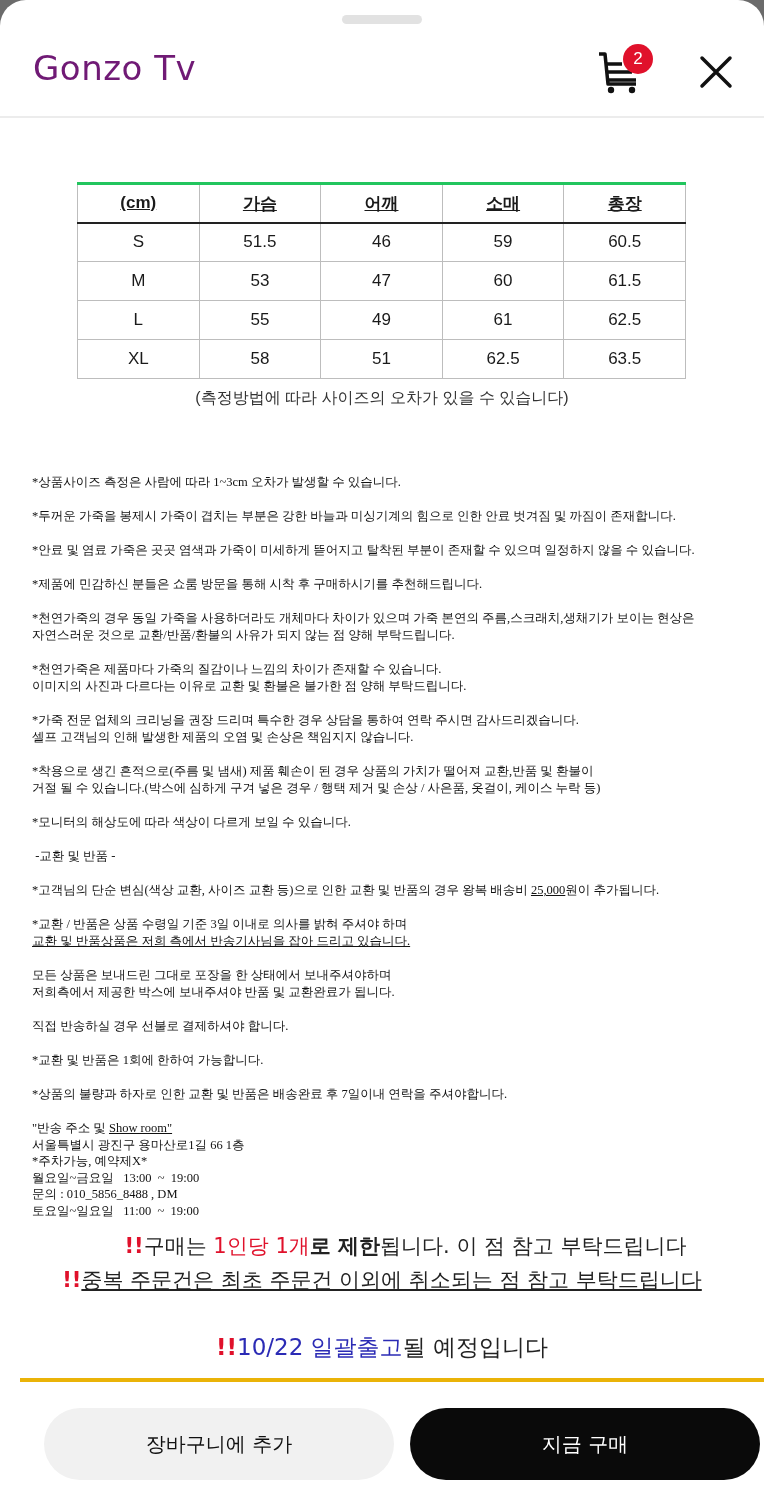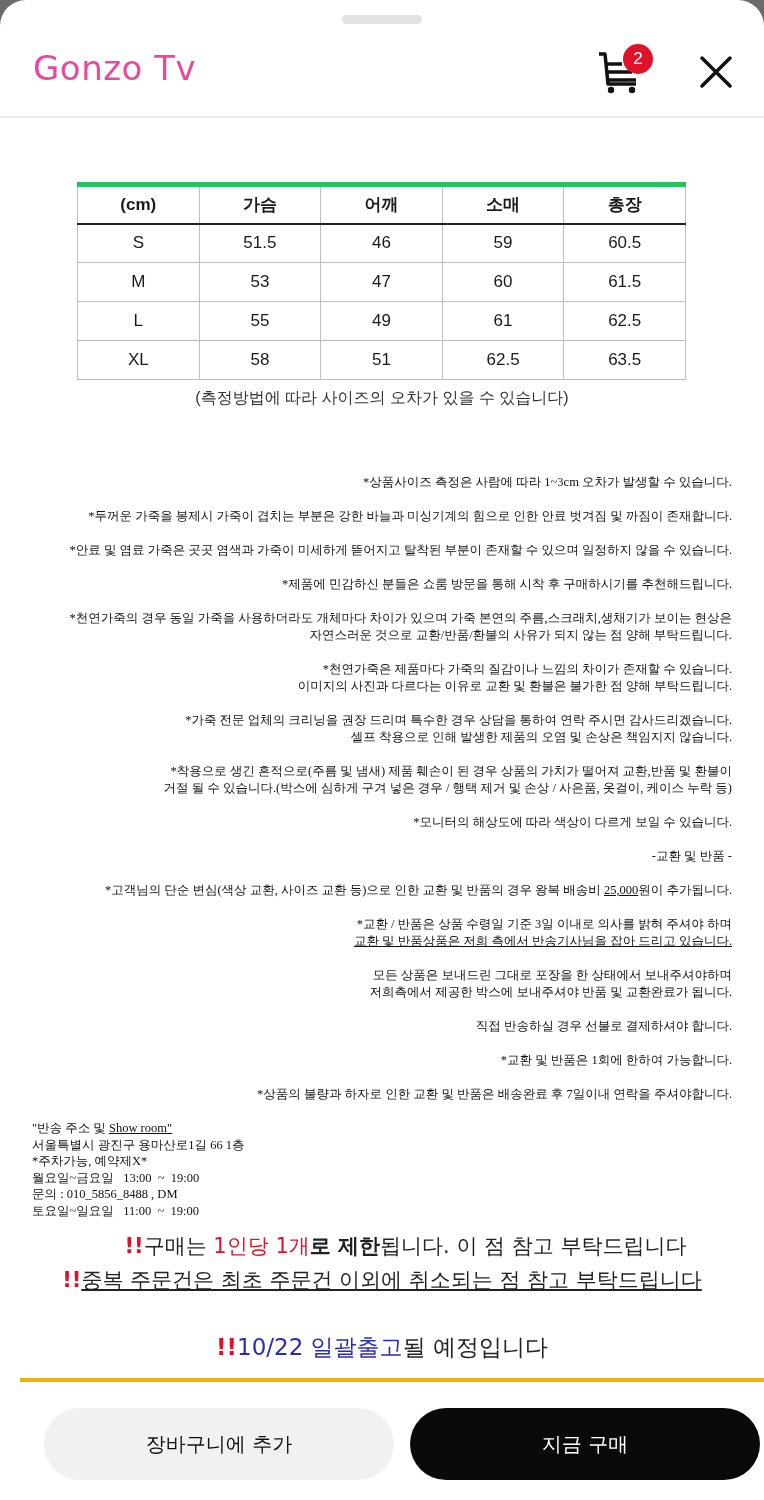--- a/index.html
+++ b/index.html
@@ -12,53 +12,53 @@
   .handle {
     position: absolute; left: 342px; top: 15px; width: 80px; height: 9px;
     background: #e2e2e2; border-radius: 5px;
   }
   .header {
     position: absolute; left: 0; top: 30px; width: 764px; height: 88px;
     border-bottom: 2px solid #ececec;
   }
   .brand {
     position: absolute; left: 33px; top: 18px; font-size: 34px; font-weight: 400;
-    letter-spacing: 0.5px; color: #ec4899; font-family: "DejaVu Sans", sans-serif;
+    letter-spacing: 0.5px; color: #701a75; font-family: "DejaVu Sans", sans-serif;
   }
   .cart-btn { position: absolute; left: 596px; top: 14px; width: 60px; height: 52px; cursor: pointer; }
   .cart-btn svg { position: absolute; left: 0; top: 6px; }
   .badge {
     position: absolute; left: 27px; top: 0; width: 30px; height: 30px; border-radius: 50%;
     background: #e0112b; color: #fff; font-size: 17px; text-align: center; line-height: 30px;
     font-family: "Liberation Sans", sans-serif;
   }
   .close-btn { position: absolute; left: 698px; top: 24px; width: 36px; height: 36px; cursor: pointer; }
 
   .content { position: absolute; left: 0; top: 120px; width: 764px; height: 1258px; overflow: hidden; }
 
   table.size {
     position: absolute; left: 77px; top: 62px; width: 609px; border-collapse: collapse;
     font-family: "Liberation Sans", sans-serif; font-size: 17px; color: #1a1a1a;
   }
   table.size td, table.size th {
     border: 1px solid #bdbdbd; height: 39px; text-align: center; font-weight: 400; width: 20%;
   }
   table.size th { font-weight: 700; border-bottom: 2px solid #222; }
-  table.size tr:first-child th { border-top: 5px solid #22c55e; }
+  table.size tr:first-child th { border-top: 3px solid #22c55e; text-decoration: underline; }
   .size-note {
     position: absolute; left: 0; top: 268px; width: 764px; text-align: center;
     font-family: "Liberation Sans", sans-serif; font-size: 16px; color: #333;
   }
 
   .notes {
     position: absolute; left: 32px; top: 354px; width: 700px;
     font-family: "Liberation Serif", "DejaVu Serif", serif; font-size: 12.5px; color: #111;
     line-height: 17px;
   }
-  .notes p { margin-bottom: 17px; white-space: nowrap; text-align: right; }
+  .notes p { margin-bottom: 17px; white-space: nowrap; }
   .notes .u { text-decoration: underline; }
   .notes .addr { line-height: 16.5px; white-space: nowrap; }
   .addr-row { display: flex; flex-direction: column; }
   .addr-row .l { width: 243px; }
 
   .notice {
     position: absolute; left: 0; width: 764px; text-align: center;
     font-family: "DejaVu Sans", sans-serif; font-size: 21px; color: #222; white-space: nowrap;
   }
   .notice .bang { color: #e0112b; font-weight: 700; }
@@ -147,21 +147,21 @@
       </table>
     <div class="size-note">(측정방법에 따라 사이즈의 오차가 있을 수 있습니다)</div>
 
     <div class="notes">
       <p>*상품사이즈 측정은 사람에 따라 1~3cm 오차가 발생할 수 있습니다.</p>
       <p>*두꺼운 가죽을 봉제시 가죽이 겹치는 부분은 강한 바늘과 미싱기계의 힘으로 인한 안료 벗겨짐 및 까짐이 존재합니다.</p>
       <p>*안료 및 염료 가죽은 곳곳 염색과 가죽이 미세하게 뜯어지고 탈착된 부분이 존재할 수 있으며 일정하지 않을 수 있습니다.</p>
       <p>*제품에 민감하신 분들은 쇼룸 방문을 통해 시착 후 구매하시기를 추천해드립니다.</p>
       <p><span>*천연가죽의 경우 동일 가죽을 사용하더라도 개체마다 차이가 있으며 가죽 본연의 주름,스크래치,생채기가 보이는 현상은</span><br><span>자연스러운 것으로 교환/반품/환불의 사유가 되지 않는 점 양해 부탁드립니다.</span></p>
       <p><span>*천연가죽은 제품마다 가죽의 질감이나 느낌의 차이가 존재할 수 있습니다.</span><br><span>이미지의 사진과 다르다는 이유로 교환 및 환불은 불가한 점 양해 부탁드립니다.</span></p>
-      <p><span>*가죽 전문 업체의 크리닝을 권장 드리며 특수한 경우 상담을 통하여 연락 주시면 감사드리겠습니다.</span><br><span>셀프 착용으로 인해 발생한 제품의 오염 및 손상은 책임지지 않습니다.</span></p>
+      <p><span>*가죽 전문 업체의 크리닝을 권장 드리며 특수한 경우 상담을 통하여 연락 주시면 감사드리겠습니다.</span><br><span>셀프 고객님의 인해 발생한 제품의 오염 및 손상은 책임지지 않습니다.</span></p>
       <p><span>*착용으로 생긴 흔적으로(주름 및 냄새) 제품 훼손이 된 경우 상품의 가치가 떨어져 교환,반품 및 환불이</span><br><span>거절 될 수 있습니다.(박스에 심하게 구겨 넣은 경우 / 행택 제거 및 손상 / 사은품, 옷걸이, 케이스 누락 등)</span></p>
       <p>*모니터의 해상도에 따라 색상이 다르게 보일 수 있습니다.</p>
       <p style="white-space:pre"> -교환 및 반품 -</p>
       <p><span>*고객님의 단순 변심(색상 교환, 사이즈 교환 등)으로 인한 교환 및 반품의 경우 왕복 배송비 </span><span class="u">25,000</span><span>원이 추가됩니다.</span></p>
       <p><span>*교환 / 반품은 상품 수령일 기준 3일 이내로 의사를 밝혀 주셔야 하며</span><br><span class="u">교환 및 반품상품은 저희 측에서 반송기사님을 잡아 드리고 있습니다.</span></p>
       <p><span>모든 상품은 보내드린 그대로 포장을 한 상태에서 보내주셔야하며</span><br><span>저희측에서 제공한 박스에 보내주셔야 반품 및 교환완료가 됩니다.</span></p>
       <p>직접 반송하실 경우 선불로 결제하셔야 합니다.</p>
       <p>*교환 및 반품은 1회에 한하여 가능합니다.</p>
       <p>*상품의 불량과 하자로 인한 교환 및 반품은 배송완료 후 7일이내 연락을 주셔야합니다.</p>
       <div class="addr">

